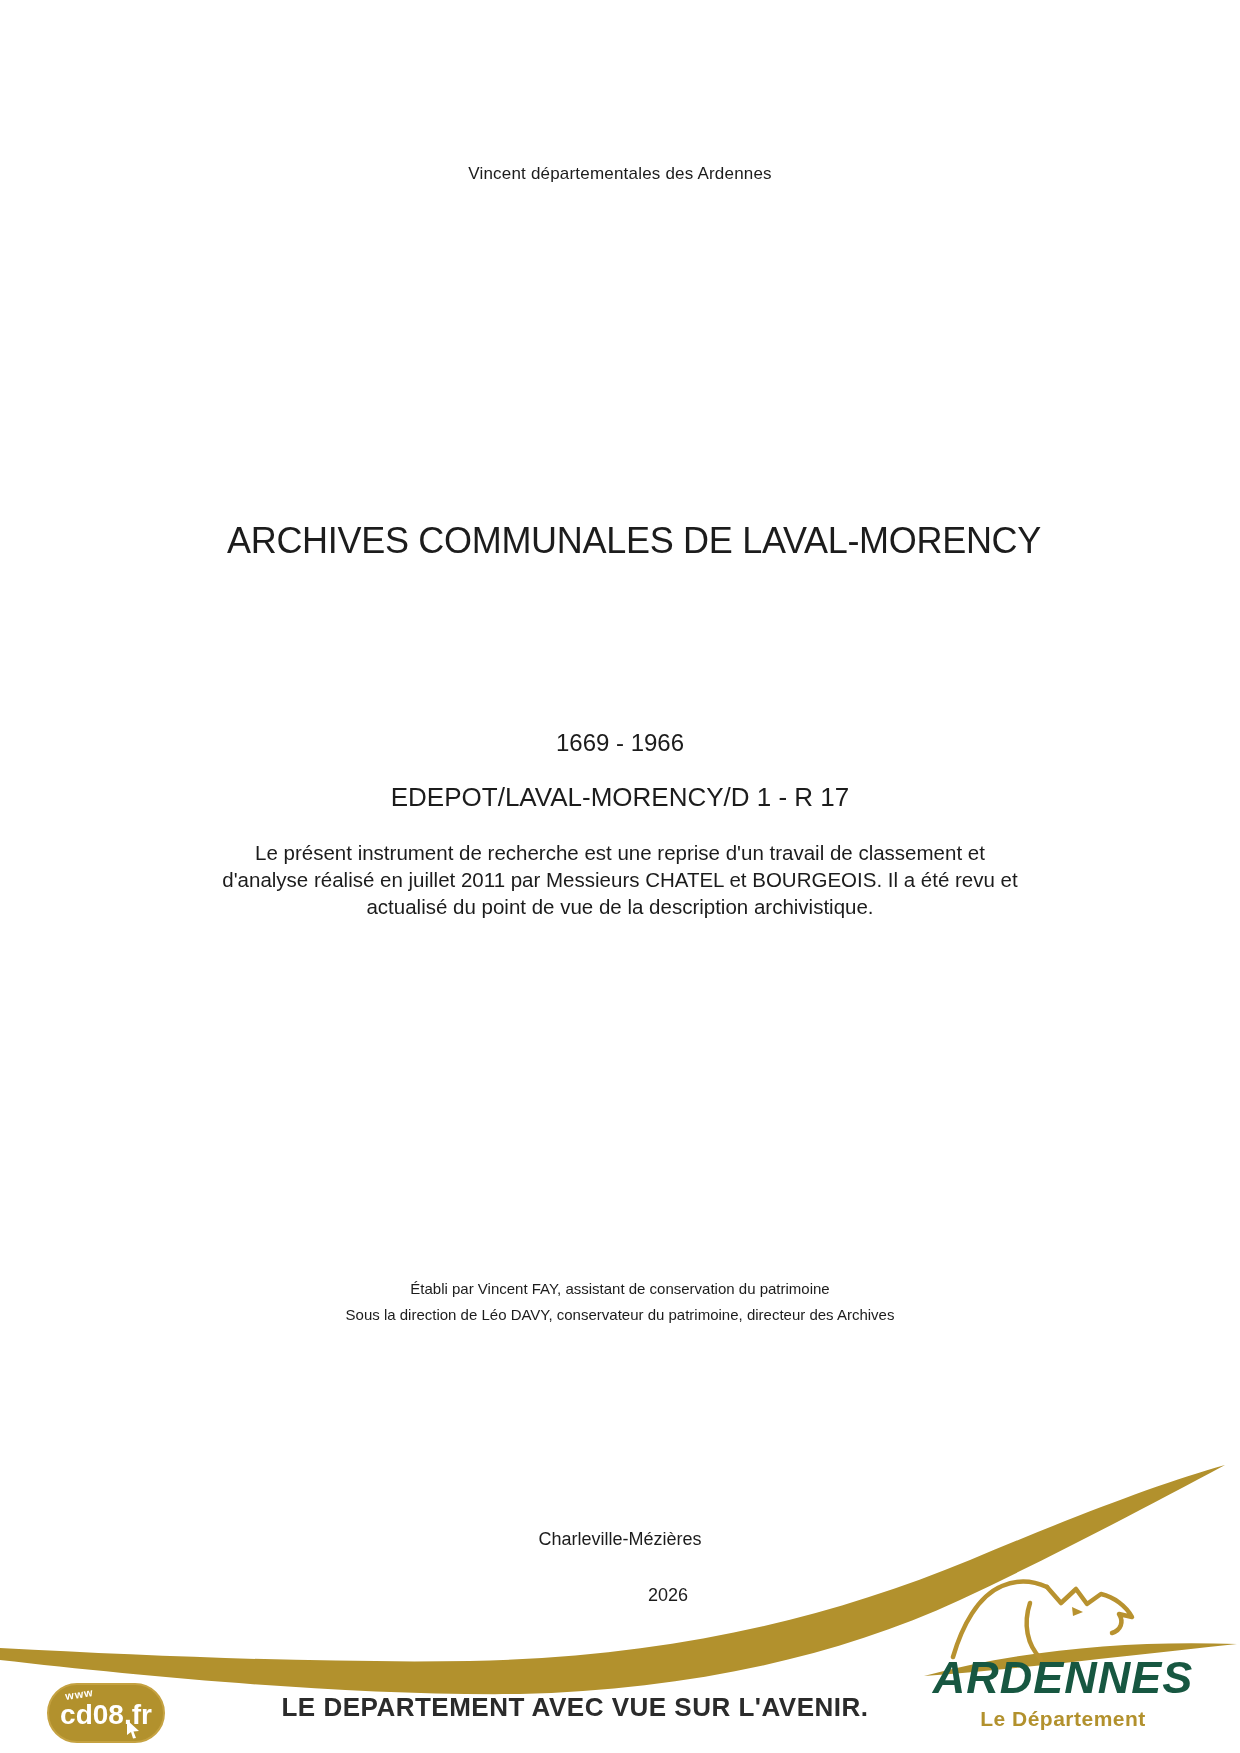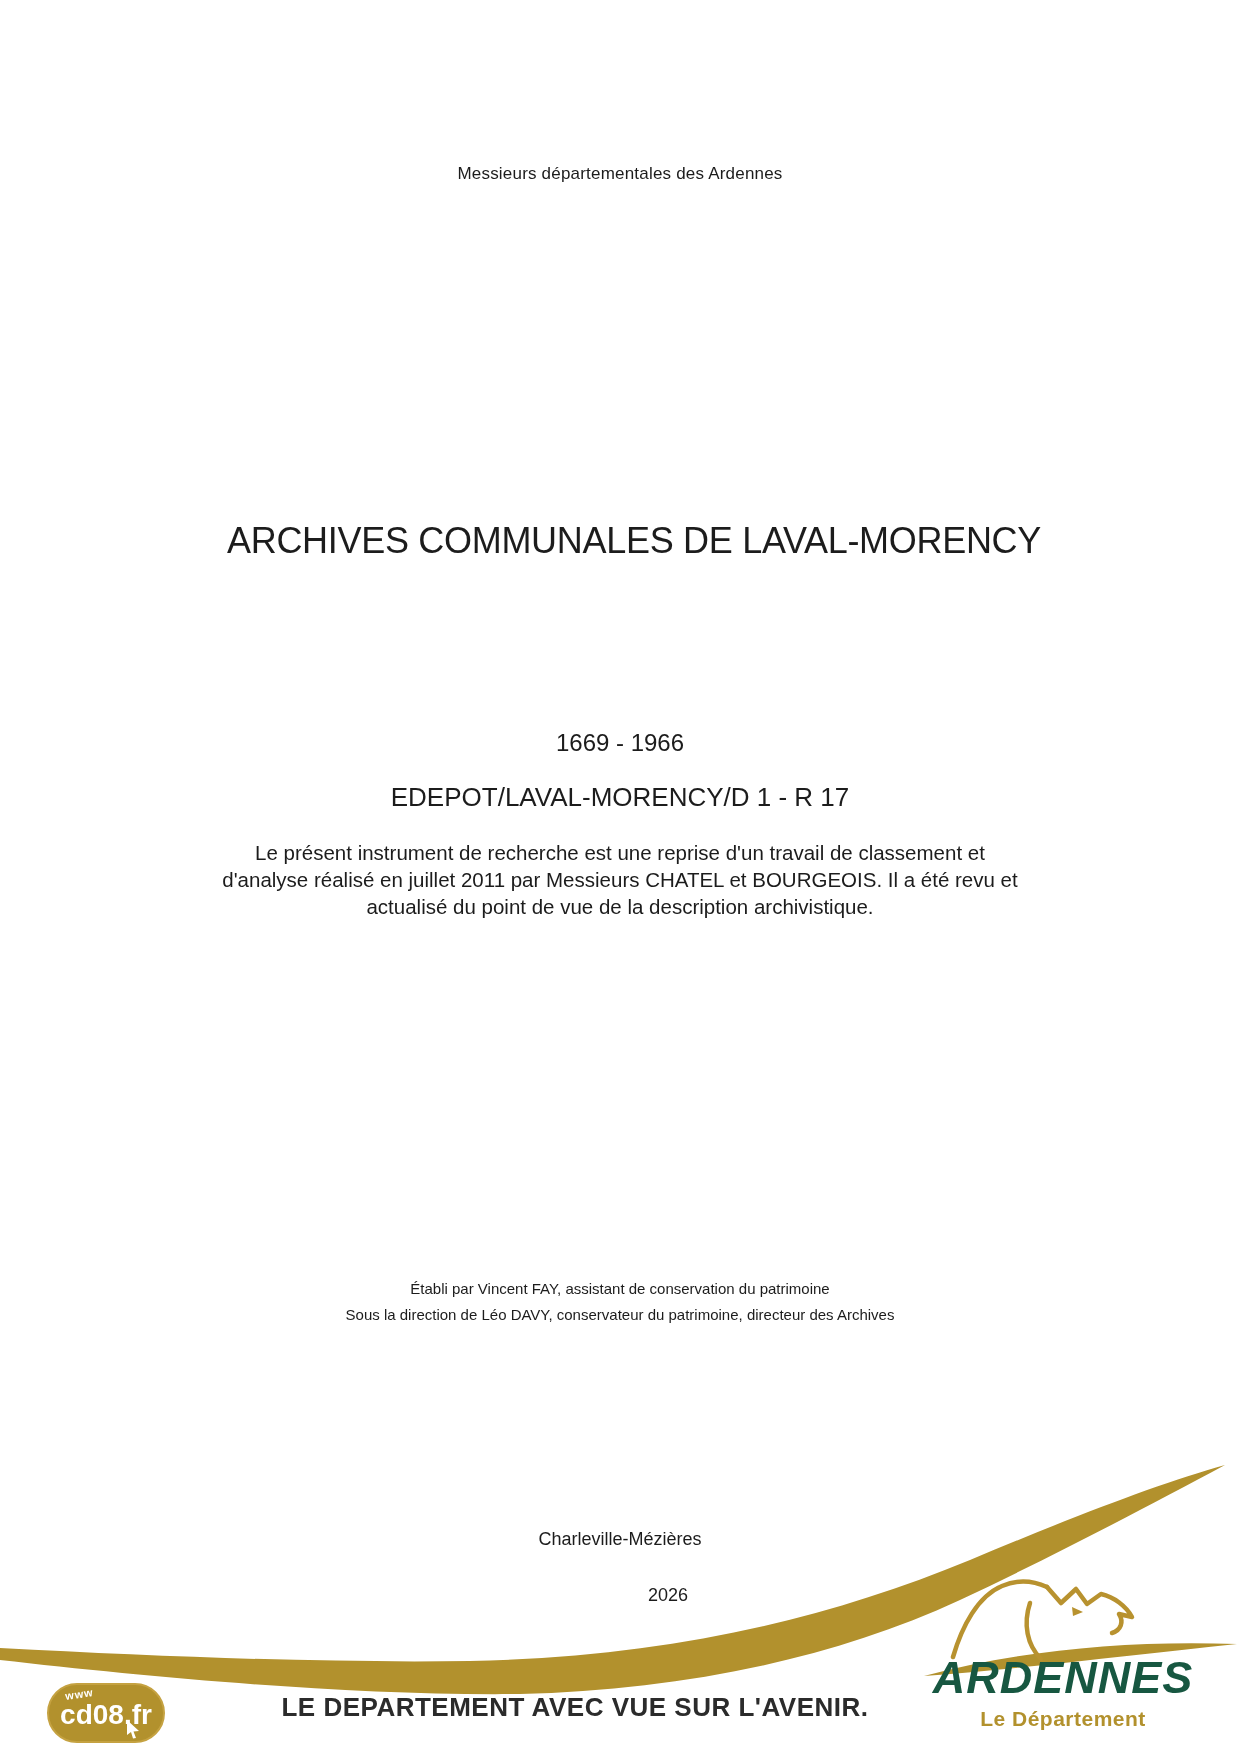--- a/index.html
+++ b/index.html
@@ -75,21 +75,21 @@
     <g stroke="#b8922f" stroke-width="4.5" fill="none" stroke-linecap="round" stroke-linejoin="round">
       <path d="M953,1657 C962,1626 978,1596 1002,1586 C1018,1579 1034,1581 1047,1587"></path>
       <path d="M1047,1587 L1061,1603 L1076,1589 L1087,1604 L1101,1594
                C1114,1597 1126,1606 1132,1617 L1119,1614
                C1124,1622 1121,1630 1112,1633"></path>
       <path d="M1030,1603 C1023,1624 1027,1645 1041,1659"></path>
       <path d="M1072,1607 L1083,1612 L1073,1616 Z" fill="#b8922f" stroke="none"></path>
     </g>
   </svg>
 
-  <div class="abs header-line">Messieurs départementales des Ardennes</div>
+  <div class="abs header-line">Vincent départementales des Ardennes</div>
 
   <div class="abs main-title">ARCHIVES COMMUNALES DE LAVAL-MORENCY</div>
 
   <div class="abs date-range">1669 - 1966</div>
 
   <div class="abs reference">EDEPOT/LAVAL-MORENCY/D 1 - R 17</div>
 
   <div class="abs description">
     <span class="line">Le présent instrument de recherche est une reprise d'un travail de classement et</span>
     <span class="line">d'analyse réalisé en juillet 2011 par Messieurs CHATEL et BOURGEOIS. Il a été revu et</span>

